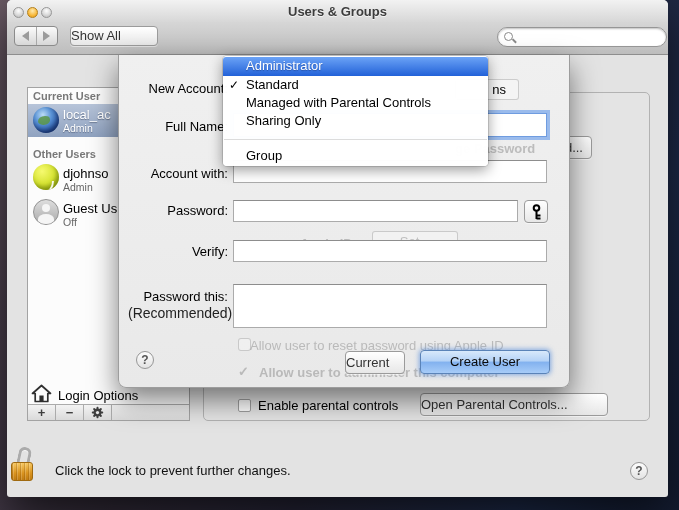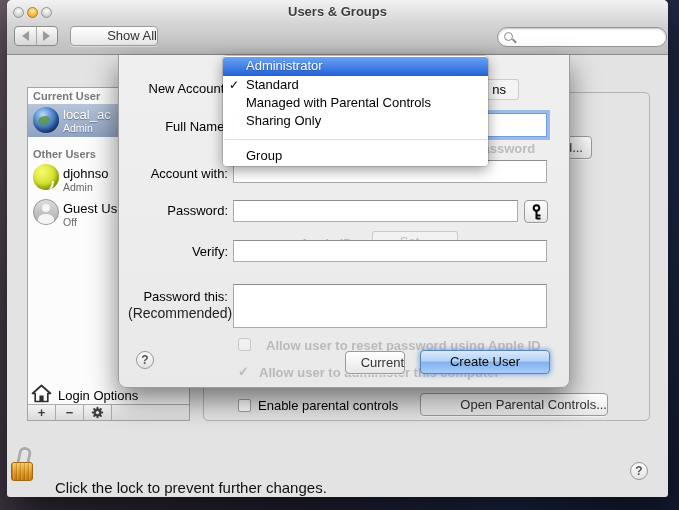--- a/index.html
+++ b/index.html
@@ -22,21 +22,21 @@
   .tl-gray { background:radial-gradient(circle at 50% 32%,#fdfdfd,#d9d9d9 55%,#b5b5b5); border:1px solid #979797; }
   .tl-amber { background:radial-gradient(circle at 50% 32%,#ffeab0,#f8b93c 60%,#e2950f); border:1px solid #b3801c; }
 
   .navgroup { left:14px; top:26px; width:44px; height:20px; border:1px solid #8b8b8b; border-radius:4px;
     background:linear-gradient(#fbfbfb,#d7d7d7); display:flex; }
   .navseg { flex:1; display:flex; align-items:center; justify-content:center; }
   .navseg + .navseg { border-left:1px solid #a8a8a8; }
   .tri-l { width:0; height:0; border:5px solid transparent; border-right:7px solid #9b9b9b; border-left:none; }
   .tri-r { width:0; height:0; border:5px solid transparent; border-left:7px solid #9b9b9b; border-right:none; }
   .btn { border:1px solid #9b9b9b; border-radius:4px; background:linear-gradient(#ffffff,#e7e7e7);
-    color:#333; font-size:13px; text-align:right; box-shadow:0 1px 0 rgba(255,255,255,.5); }
+    color:#333; font-size:13px; text-align:left; box-shadow:0 1px 0 rgba(255,255,255,.5); }
   .showall { left:70px; top:26px; width:88px; height:20px; line-height:18px; }
   .search { left:497px; top:27px; width:170px; height:20px; border-radius:10px; background:#fff;
     border:1px solid #969696; box-shadow:inset 0 1px 2px rgba(0,0,0,.25); }
   .mag { left:6px; top:4px; width:9px; height:9px; border:1.5px solid #8a8a8a; border-radius:50%; }
   .mag::after { content:""; position:absolute; width:5px; height:1.5px; background:#8a8a8a;
     right:-4.5px; bottom:-1px; transform:rotate(45deg); }
 
   
   .sidebox { left:27px; top:87px; width:163px; height:334px; background:#fcfcfc; border:1px solid #a3a3a3; }
   .sidehdr { color:#787878; font-size:11px; font-weight:bold; }
@@ -96,21 +96,21 @@
   
   .menu { left:223px; top:56px; width:265px; height:110px; background:rgba(255,255,255,.98);
     border-radius:4px; box-shadow:0 4px 14px rgba(0,0,0,.4), 0 0 0 1px rgba(0,0,0,.12); z-index:10; }
   .mi { position:absolute; left:0; width:100%; height:18px; line-height:18px; padding-left:23px; font-size:13px; }
   .mi-hl { height:19px; color:#fff; background:linear-gradient(#6ba3f6,#2261d8); border-radius:3px 3px 0 0;
     text-shadow:0 1px 1px rgba(20,50,120,.5); }
   .mcheck { position:absolute; left:6px; top:20px; width:16px; height:18px; line-height:18px; font-size:12px; }
   .msep { position:absolute; left:1px; top:83px; width:263px; height:1px; background:#dcdcdc; }
 
   
-  .locktext { left:55px; top:463px; font-size:15px; color:#111;margin-top:16px; }
+  .locktext { left:55px; top:463px; font-size:13px; color:#111; }
   .lock { left:11px; top:447px; width:26px; height:37px; }
   .shackle { position:absolute; left:7px; top:0; width:13px; height:17px; border:3px solid #ababab;
     border-bottom:none; border-radius:8px 8px 0 0; transform:rotate(12deg);
     box-shadow:inset 0 1px 1px rgba(255,255,255,.6); }
   .lockbody { position:absolute; left:0; top:15px; width:22px; height:19px; border:1px solid #a06a10; border-radius:3px;
     background:repeating-linear-gradient(90deg, rgba(125,70,0,.28) 0 1px, rgba(255,255,255,.18) 1px 2px, transparent 2px 4px),
       linear-gradient(#f7c862,#d9931f 60%,#c07c12); }
   .helpmain { left:630px; top:462px; }
 </style>
 </head>
@@ -189,21 +189,21 @@
   <div class="a btn openparental">Open Parental Controls...</div>
   <div class="a parental-label">Enable parental controls</div>
 
   <div class="a sheet"></div>
 
   <div class="a ghost-box ghost-tab">ns</div>
   <div class="a ghost" style="left:455px;top:141px;font-weight:bold">ge Password</div>
   <div class="a ghost" style="left:300px;top:236px;font-weight:bold">Apple ID:</div>
   <div class="a ghost-box" style="left:372px;top:231px;width:86px;height:22px;text-align:center;line-height:20px;color:rgba(120,120,120,.42)">Set...</div>
   <div class="a ghost-box" style="left:238px;top:338px;width:13px;height:13px"></div>
-  <div class="a ghost" style="left:266px;top:338px;font-weight:bold">Allow user to reset password using Apple ID</div>
+  <div class="a ghost" style="left:250px;top:338px;font-weight:normal">Allow user to reset password using Apple ID</div>
   <div class="a ghost" style="left:238px;top:364px;font-weight:bold">✓</div>
   <div class="a ghost" style="left:259px;top:365px;font-weight:bold">Allow user to administer this computer</div>
 
   <div class="a lbl" style="left:128px;top:81px">New Account:</div>
   <div class="a lbl" style="left:128px;top:119px">Full Name:</div>
   <input class="a field focusring" style="left: 233px; top: 113px; width: 314px; height: 24px;" placeholder="">
   <div class="a lbl" style="left:128px;top:166px">Account with:</div>
   <input class="a field" style="left: 233px; top: 160px; width: 314px; height: 23px;">
   <div class="a lbl" style="left:128px;top:203px">Password:</div>
   <input type="password" class="a field" style="left: 233px; top: 200px; width: 285px; height: 22px;">

